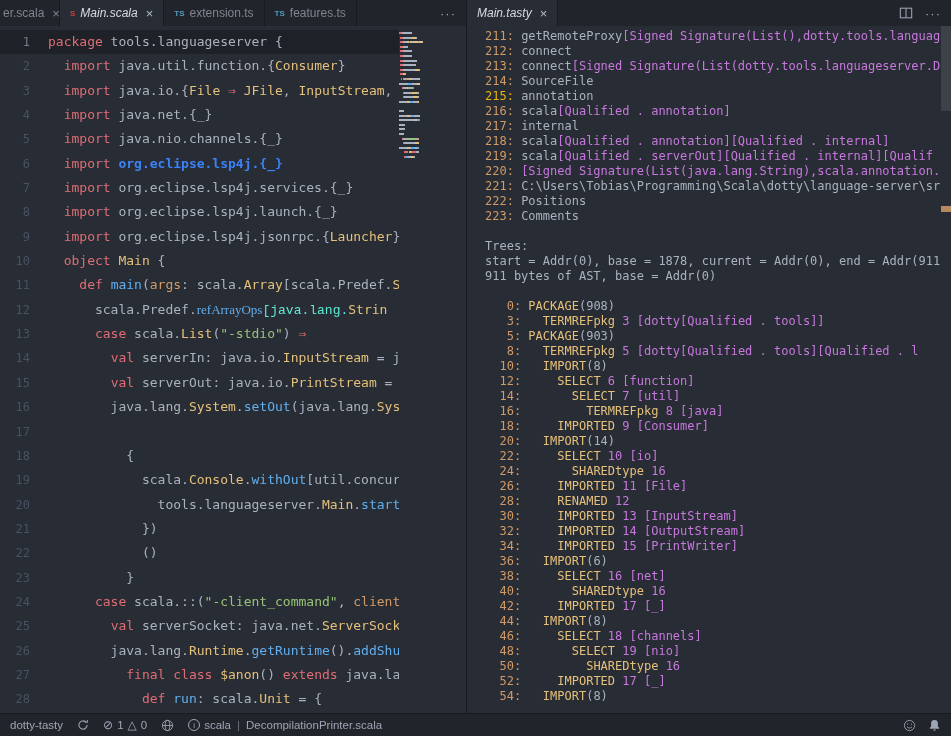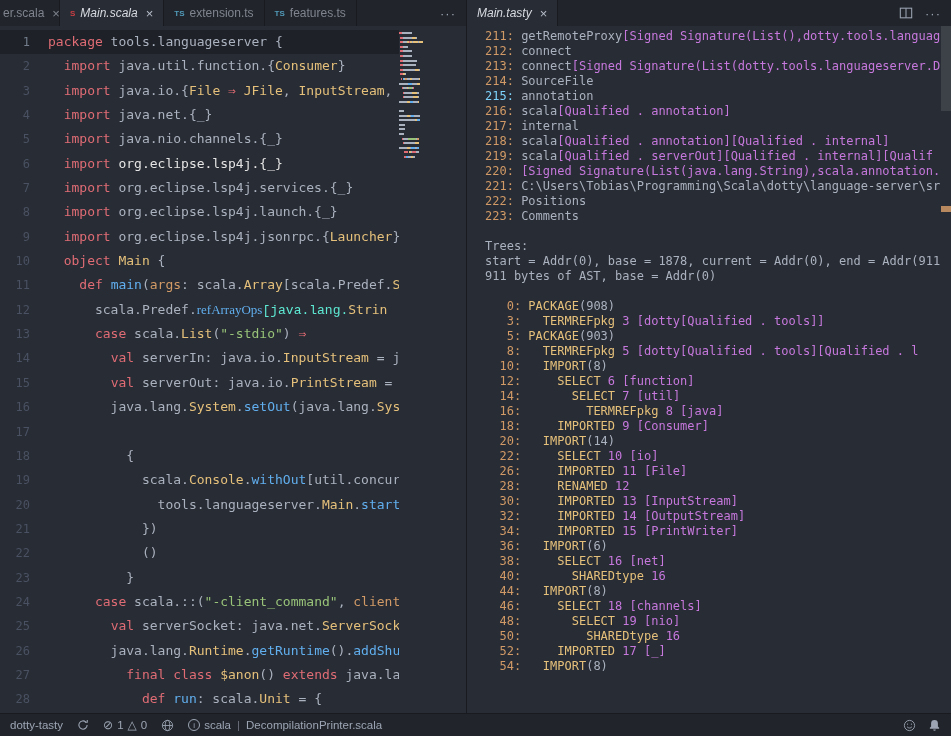--- a/index.html
+++ b/index.html
@@ -138,21 +138,21 @@
           <div class="cl-line">
             <span class="cl-num">4</span>
             <span class="cl-text"><span style="color: rgb(171, 178, 191);">  </span><span style="color: rgb(224, 108, 117);">import</span><span style="color: rgb(171, 178, 191);"> java.net.{_}</span></span>
           </div>
           <div class="cl-line">
             <span class="cl-num">5</span>
             <span class="cl-text"><span style="color: rgb(171, 178, 191);">  </span><span style="color: rgb(224, 108, 117);">import</span><span style="color: rgb(171, 178, 191);"> java.nio.channels.{_}</span></span>
           </div>
           <div class="cl-line">
             <span class="cl-num">6</span>
-            <span class="cl-text"><span style="color: rgb(171, 178, 191);">  </span><span style="color: rgb(224, 108, 117);">import</span><span style="color: #e5e5e5;"> org.eclipse.lsp4j.{_}</span></span>
+            <span class="cl-text"><span style="color: rgb(171, 178, 191);">  </span><span style="color: rgb(224, 108, 117);">import</span><span style="color: #3b82f6; font-weight: bold;"> org.eclipse.lsp4j.{_}</span></span>
           </div>
           <div class="cl-line">
             <span class="cl-num">7</span>
             <span class="cl-text"><span style="color: rgb(171, 178, 191);">  </span><span style="color: rgb(224, 108, 117);">import</span><span style="color: rgb(171, 178, 191);"> org.eclipse.lsp4j.services.{_}</span></span>
           </div>
           <div class="cl-line">
             <span class="cl-num">8</span>
             <span class="cl-text"><span style="color: rgb(171, 178, 191);">  </span><span style="color: rgb(224, 108, 117);">import</span><span style="color: rgb(171, 178, 191);"> org.eclipse.lsp4j.launch.{_}</span></span>
           </div>
           <div class="cl-line">
@@ -420,21 +420,21 @@
             <span class="mm-seg" style="width: 1.8px; background: rgb(171, 178, 191);"></span>
           </div>
         </div>
     </div>
     <div class="editor-right">
       <div class="code-right">
           <div class="cr-line"><span style="color: rgb(209, 154, 102);">211: </span><span style="color: rgb(171, 178, 191);">getRemoteProxy</span><span style="color: rgb(198, 120, 221);">[Signed Signature(List(),dotty.tools.languag</span></div>
           <div class="cr-line"><span style="color: rgb(209, 154, 102);">212: </span><span style="color: rgb(171, 178, 191);">connect</span></div>
           <div class="cr-line"><span style="color: rgb(209, 154, 102);">213: </span><span style="color: rgb(171, 178, 191);">connect</span><span style="color: rgb(198, 120, 221);">[Signed Signature(List(dotty.tools.languageserver.D</span></div>
           <div class="cr-line"><span style="color: rgb(209, 154, 102);">214: </span><span style="color: rgb(171, 178, 191);">SourceFile</span></div>
-          <div class="cr-line"><span style="color: #7dd3fc;">215: </span><span style="color: rgb(171, 178, 191);">annotation</span></div>
+          <div class="cr-line"><span style="color: #eab308;">215: </span><span style="color: rgb(171, 178, 191);">annotation</span></div>
           <div class="cr-line"><span style="color: rgb(209, 154, 102);">216: </span><span style="color: rgb(171, 178, 191);">scala</span><span style="color: rgb(198, 120, 221);">[Qualified . annotation]</span></div>
           <div class="cr-line"><span style="color: rgb(209, 154, 102);">217: </span><span style="color: rgb(171, 178, 191);">internal</span></div>
           <div class="cr-line"><span style="color: rgb(209, 154, 102);">218: </span><span style="color: rgb(171, 178, 191);">scala</span><span style="color: rgb(198, 120, 221);">[Qualified . annotation][Qualified . internal]</span></div>
           <div class="cr-line"><span style="color: rgb(209, 154, 102);">219: </span><span style="color: rgb(171, 178, 191);">scala</span><span style="color: rgb(198, 120, 221);">[Qualified . serverOut][Qualified . internal][Qualif</span></div>
           <div class="cr-line"><span style="color: rgb(209, 154, 102);">220: </span><span style="color: rgb(198, 120, 221);">[Signed Signature(List(java.lang.String),scala.annotation.</span></div>
           <div class="cr-line"><span style="color: rgb(209, 154, 102);">221: </span><span style="color: rgb(171, 178, 191);">C:\Users\Tobias\Programming\Scala\dotty\language-server\sr</span></div>
           <div class="cr-line"><span style="color: rgb(209, 154, 102);">222: </span><span style="color: rgb(171, 178, 191);">Positions</span></div>
           <div class="cr-line"><span style="color: rgb(209, 154, 102);">223: </span><span style="color: rgb(171, 178, 191);">Comments</span></div>
           <div class="cr-line"></div>
           <div class="cr-line"><span style="color: rgb(171, 178, 191);">Trees:</span></div>
@@ -445,28 +445,30 @@
           <div class="cr-line"><span style="color: rgb(209, 154, 102);">   3: </span><span style="color: rgb(171, 178, 191);">  </span><span style="color: rgb(229, 192, 123);">TERMREFpkg</span><span style="color: rgb(198, 120, 221);"> 3 [dotty[Qualified . tools]]</span></div>
           <div class="cr-line"><span style="color: rgb(209, 154, 102);">   5: </span><span style="color: rgb(229, 192, 123);">PACKAGE</span><span style="color: rgb(171, 178, 191);">(903)</span></div>
           <div class="cr-line"><span style="color: rgb(209, 154, 102);">   8: </span><span style="color: rgb(171, 178, 191);">  </span><span style="color: rgb(229, 192, 123);">TERMREFpkg</span><span style="color: rgb(198, 120, 221);"> 5 [dotty[Qualified . tools][Qualified . l</span></div>
           <div class="cr-line"><span style="color: rgb(209, 154, 102);">  10: </span><span style="color: rgb(171, 178, 191);">  </span><span style="color: rgb(229, 192, 123);">IMPORT</span><span style="color: rgb(171, 178, 191);">(8)</span></div>
           <div class="cr-line"><span style="color: rgb(209, 154, 102);">  12: </span><span style="color: rgb(171, 178, 191);">    </span><span style="color: rgb(229, 192, 123);">SELECT</span><span style="color: rgb(198, 120, 221);"> 6 [function]</span></div>
           <div class="cr-line"><span style="color: rgb(209, 154, 102);">  14: </span><span style="color: rgb(171, 178, 191);">      </span><span style="color: rgb(229, 192, 123);">SELECT</span><span style="color: rgb(198, 120, 221);"> 7 [util]</span></div>
           <div class="cr-line"><span style="color: rgb(209, 154, 102);">  16: </span><span style="color: rgb(171, 178, 191);">        </span><span style="color: rgb(229, 192, 123);">TERMREFpkg</span><span style="color: rgb(198, 120, 221);"> 8 [java]</span></div>
           <div class="cr-line"><span style="color: rgb(209, 154, 102);">  18: </span><span style="color: rgb(171, 178, 191);">    </span><span style="color: rgb(229, 192, 123);">IMPORTED</span><span style="color: rgb(198, 120, 221);"> 9 [Consumer]</span></div>
           <div class="cr-line"><span style="color: rgb(209, 154, 102);">  20: </span><span style="color: rgb(171, 178, 191);">  </span><span style="color: rgb(229, 192, 123);">IMPORT</span><span style="color: rgb(171, 178, 191);">(14)</span></div>
           <div class="cr-line"><span style="color: rgb(209, 154, 102);">  22: </span><span style="color: rgb(171, 178, 191);">    </span><span style="color: rgb(229, 192, 123);">SELECT</span><span style="color: rgb(198, 120, 221);"> 10 [io]</span></div>
+          <div class="cr-line"><span style="color: rgb(209, 154, 102);">  24: </span><span style="color: rgb(171, 178, 191);">      </span><span style="color: rgb(229, 192, 123);">SHAREDtype</span><span style="color: rgb(198, 120, 221);"> 16</span></div>
           <div class="cr-line"><span style="color: rgb(209, 154, 102);">  26: </span><span style="color: rgb(171, 178, 191);">    </span><span style="color: rgb(229, 192, 123);">IMPORTED</span><span style="color: rgb(198, 120, 221);"> 11 [File]</span></div>
           <div class="cr-line"><span style="color: rgb(209, 154, 102);">  28: </span><span style="color: rgb(171, 178, 191);">    </span><span style="color: rgb(229, 192, 123);">RENAMED</span><span style="color: rgb(198, 120, 221);"> 12</span></div>
           <div class="cr-line"><span style="color: rgb(209, 154, 102);">  30: </span><span style="color: rgb(171, 178, 191);">    </span><span style="color: rgb(229, 192, 123);">IMPORTED</span><span style="color: rgb(198, 120, 221);"> 13 [InputStream]</span></div>
           <div class="cr-line"><span style="color: rgb(209, 154, 102);">  32: </span><span style="color: rgb(171, 178, 191);">    </span><span style="color: rgb(229, 192, 123);">IMPORTED</span><span style="color: rgb(198, 120, 221);"> 14 [OutputStream]</span></div>
           <div class="cr-line"><span style="color: rgb(209, 154, 102);">  34: </span><span style="color: rgb(171, 178, 191);">    </span><span style="color: rgb(229, 192, 123);">IMPORTED</span><span style="color: rgb(198, 120, 221);"> 15 [PrintWriter]</span></div>
           <div class="cr-line"><span style="color: rgb(209, 154, 102);">  36: </span><span style="color: rgb(171, 178, 191);">  </span><span style="color: rgb(229, 192, 123);">IMPORT</span><span style="color: rgb(171, 178, 191);">(6)</span></div>
           <div class="cr-line"><span style="color: rgb(209, 154, 102);">  38: </span><span style="color: rgb(171, 178, 191);">    </span><span style="color: rgb(229, 192, 123);">SELECT</span><span style="color: rgb(198, 120, 221);"> 16 [net]</span></div>
           <div class="cr-line"><span style="color: rgb(209, 154, 102);">  40: </span><span style="color: rgb(171, 178, 191);">      </span><span style="color: rgb(229, 192, 123);">SHAREDtype</span><span style="color: rgb(198, 120, 221);"> 16</span></div>
+          <div class="cr-line"><span style="color: rgb(209, 154, 102);">  42: </span><span style="color: rgb(171, 178, 191);">    </span><span style="color: rgb(229, 192, 123);">IMPORTED</span><span style="color: rgb(198, 120, 221);"> 17 [_]</span></div>
           <div class="cr-line"><span style="color: rgb(209, 154, 102);">  44: </span><span style="color: rgb(171, 178, 191);">  </span><span style="color: rgb(229, 192, 123);">IMPORT</span><span style="color: rgb(171, 178, 191);">(8)</span></div>
           <div class="cr-line"><span style="color: rgb(209, 154, 102);">  46: </span><span style="color: rgb(171, 178, 191);">    </span><span style="color: rgb(229, 192, 123);">SELECT</span><span style="color: rgb(198, 120, 221);"> 18 [channels]</span></div>
           <div class="cr-line"><span style="color: rgb(209, 154, 102);">  48: </span><span style="color: rgb(171, 178, 191);">      </span><span style="color: rgb(229, 192, 123);">SELECT</span><span style="color: rgb(198, 120, 221);"> 19 [nio]</span></div>
           <div class="cr-line"><span style="color: rgb(209, 154, 102);">  50: </span><span style="color: rgb(171, 178, 191);">        </span><span style="color: rgb(229, 192, 123);">SHAREDtype</span><span style="color: rgb(198, 120, 221);"> 16</span></div>
           <div class="cr-line"><span style="color: rgb(209, 154, 102);">  52: </span><span style="color: rgb(171, 178, 191);">    </span><span style="color: rgb(229, 192, 123);">IMPORTED</span><span style="color: rgb(198, 120, 221);"> 17 [_]</span></div>
           <div class="cr-line"><span style="color: rgb(209, 154, 102);">  54: </span><span style="color: rgb(171, 178, 191);">  </span><span style="color: rgb(229, 192, 123);">IMPORT</span><span style="color: rgb(171, 178, 191);">(8)</span></div>
         </div>
       <div class="vscroll">
         <div class="vthumb"></div>
         <div class="vmark"></div>

